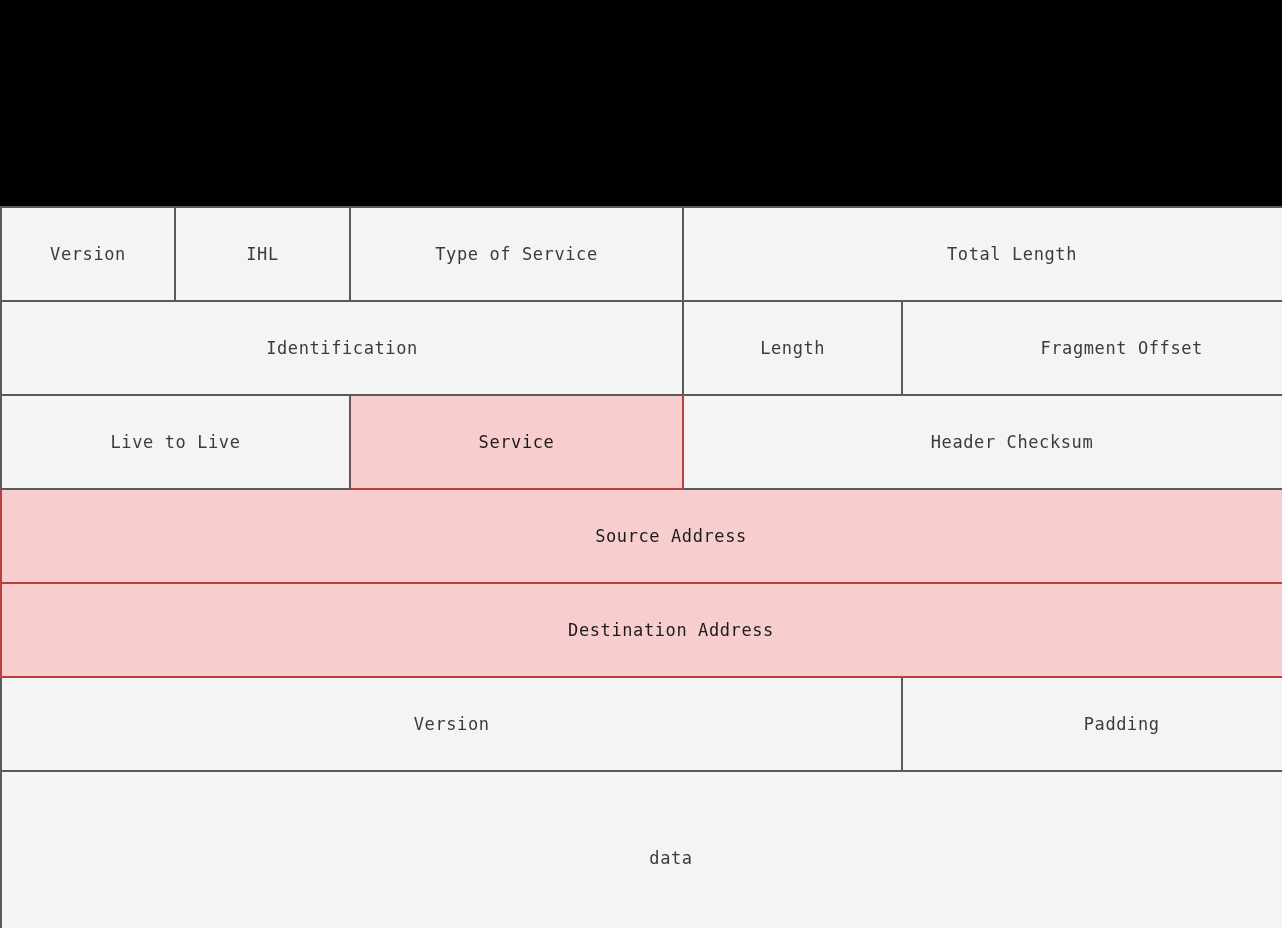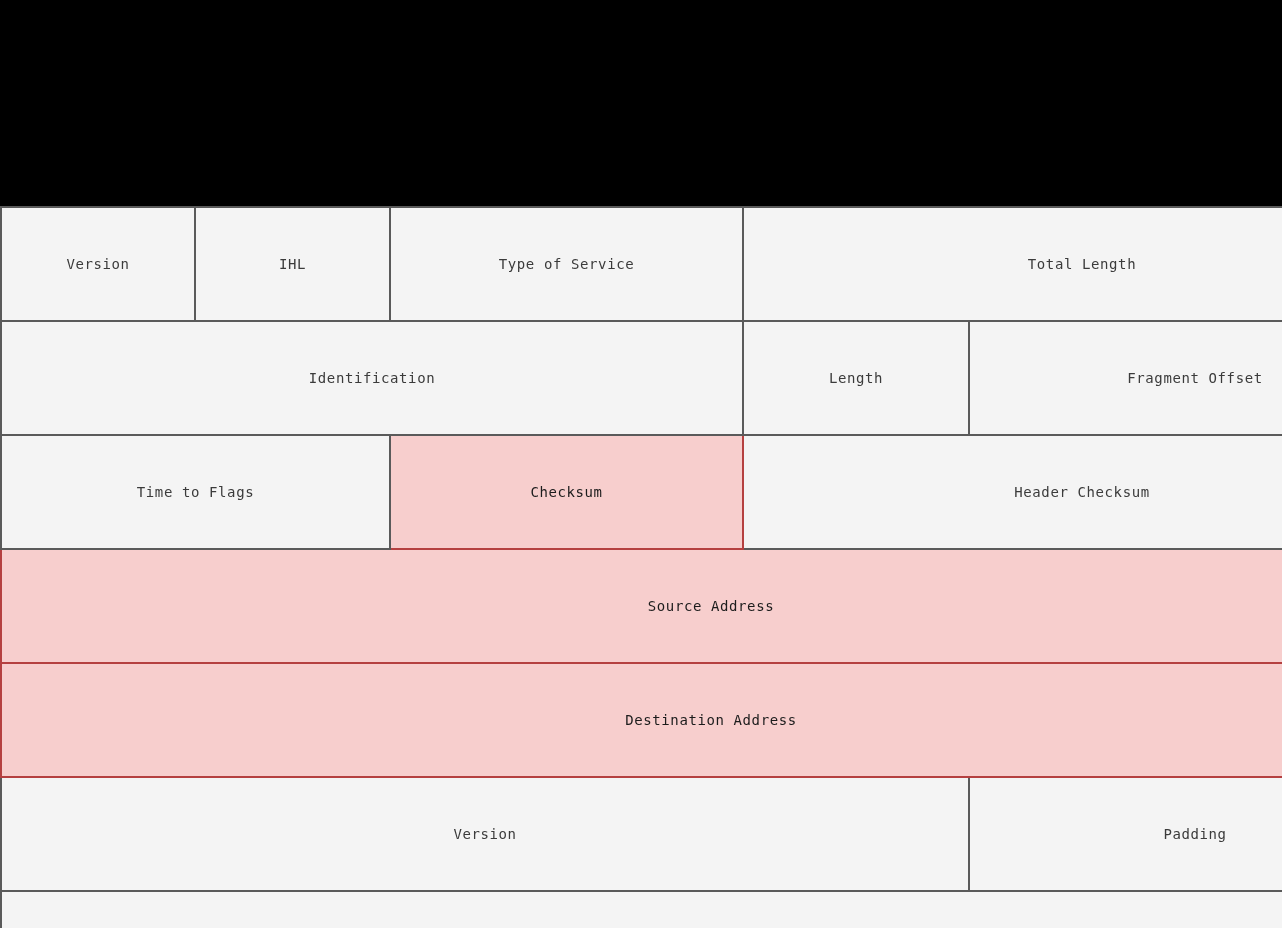--- a/index.html
+++ b/index.html
@@ -29,27 +29,27 @@
     width: 1284px;   
     border-collapse: collapse;
     table-layout: fixed;
     background: #f4f4f4;
   }
 
   #packet-diagram td {
     background: #f4f4f4;
     border: 2px solid #5a5a5a;
     color: #3b3b3b;
-    font-size: 14px;
+    font-size: 17px;
     font-weight: 400;
     letter-spacing: 0.6px;
     text-align: center;
     vertical-align: middle;
     height: 80px;
-    padding: 16px;
+    padding: 6px;
     white-space: nowrap;
   }
 
   
   #packet-diagram td.hl {
     background: #f7cecd;
     border-color: #b54040;
     color: #1c1c1c;
   }
 
@@ -73,22 +73,22 @@
         <td colspan="3" style="width:644px">Total Length</td>
       </tr>
 
       <tr>
         <td colspan="3">Identification</td>
         <td style="width:121px">Length</td>
         <td colspan="2">Fragment Offset</td>
       </tr>
 
       <tr>
-        <td colspan="2">Time to Flags</td>
-        <td class="hl">Checksum</td>
+        <td colspan="2">Live to Live</td>
+        <td class="hl">Service</td>
         <td colspan="3">Header Checksum</td>
       </tr>
 
       <tr>
         <td class="hl" colspan="6">Source Address</td>
       </tr>
 
       <tr>
         <td class="hl" colspan="6">Destination Address</td>
       </tr>

